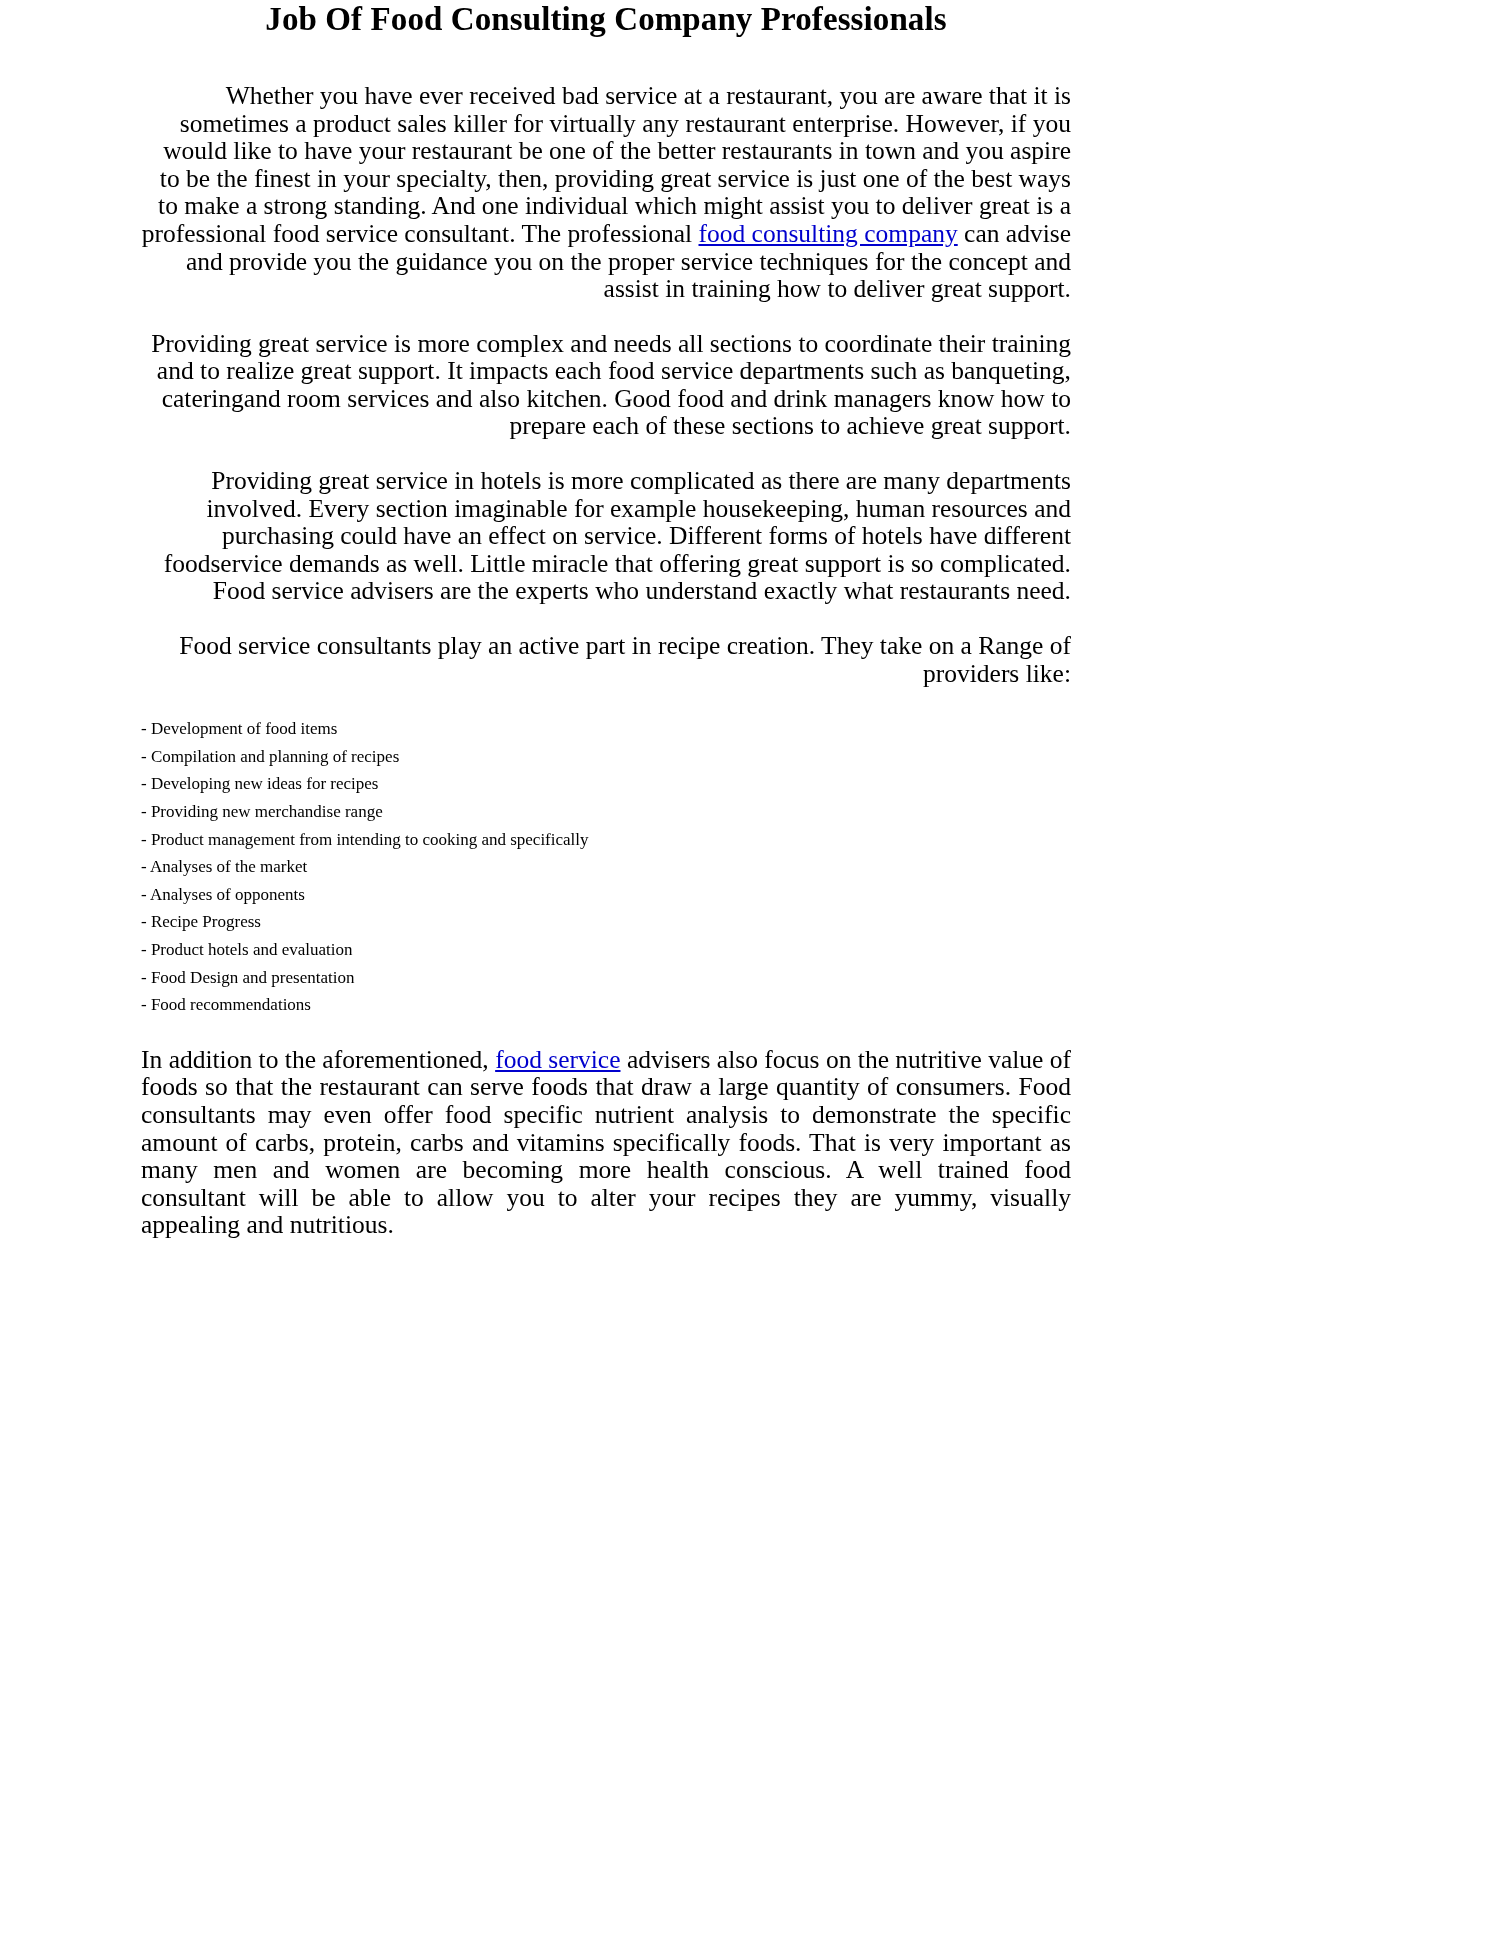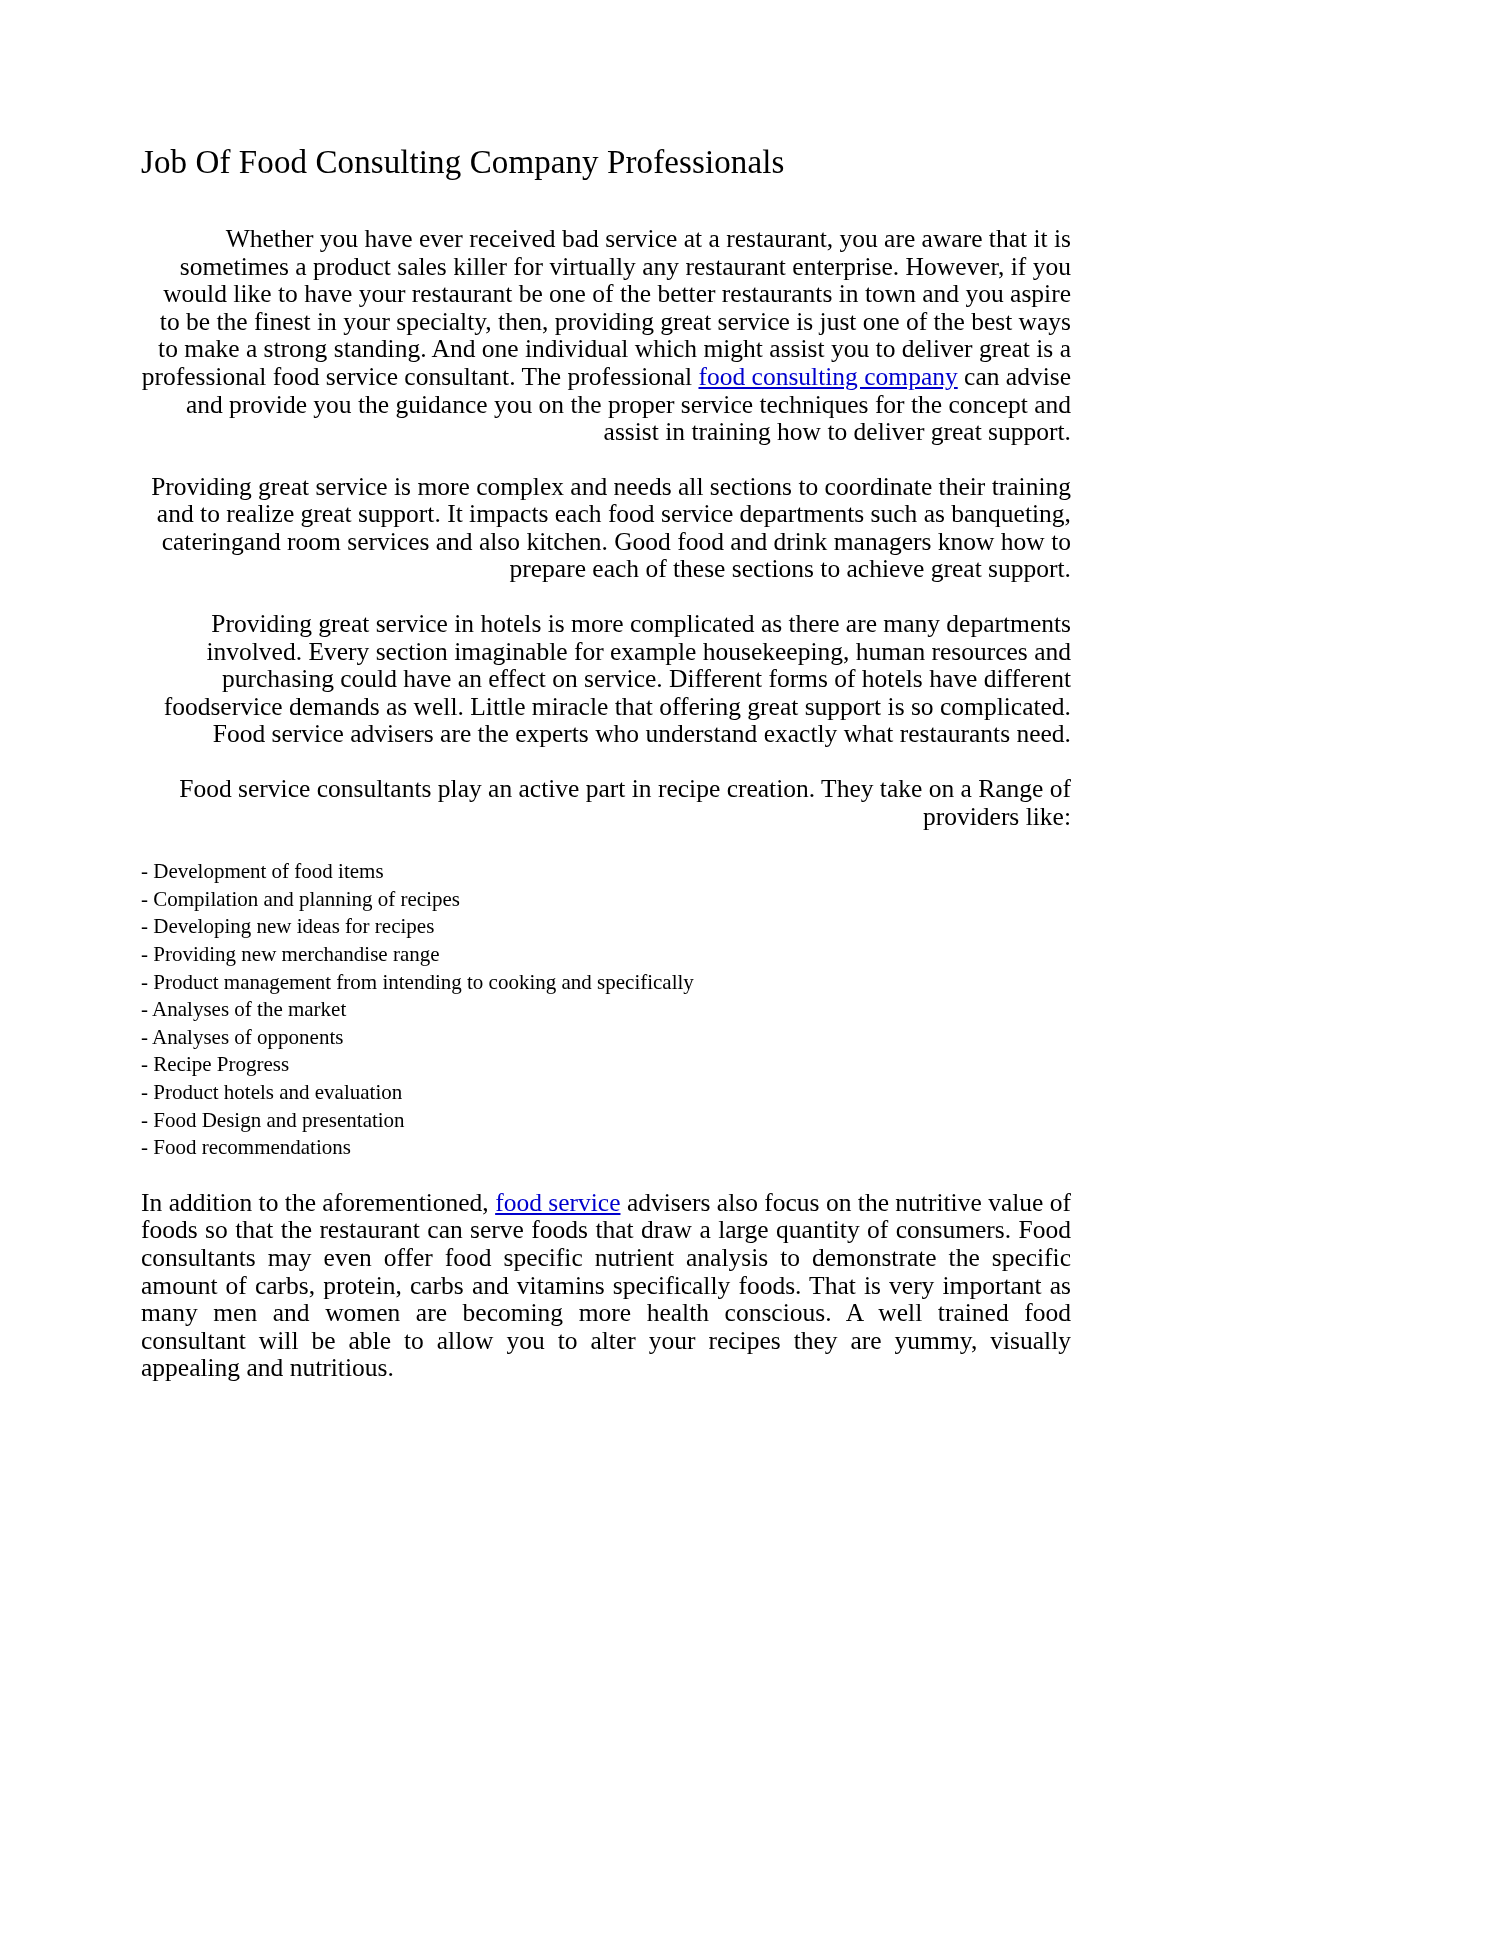--- a/index.html
+++ b/index.html
@@ -22,24 +22,23 @@
     overflow: hidden;
   }
   .content {
     position: absolute;
     left: 141px;
     top: 0;
     width: 930px;
   }
   .doc-title {
     font-size: 33px;
-    font-weight: normal;
-    text-align: left;
+    font-weight: bold;
+    text-align: center;
     margin: 0;
-    padding-top: 143px;
     letter-spacing: 0.1px;
     line-height: 1.18;
   }
   .para {
     font-size: 25.5px;
     line-height: 27.6px;
     margin: 0;
     text-align: right;
   }
   .para.justified {
@@ -52,21 +51,21 @@
   a.doclink {
     color: #0000cd;
     text-decoration: underline;
   }
   .list {
     margin: 0;
     padding: 0;
     list-style: none;
   }
   .list li {
-    font-size: 21px;
+    font-size: 17px;
     line-height: 27.6px;
     margin: 0;
     padding: 0;
     white-space: pre;
   }
 </style>
 </head>
 <body>
 
 <div class="page">

